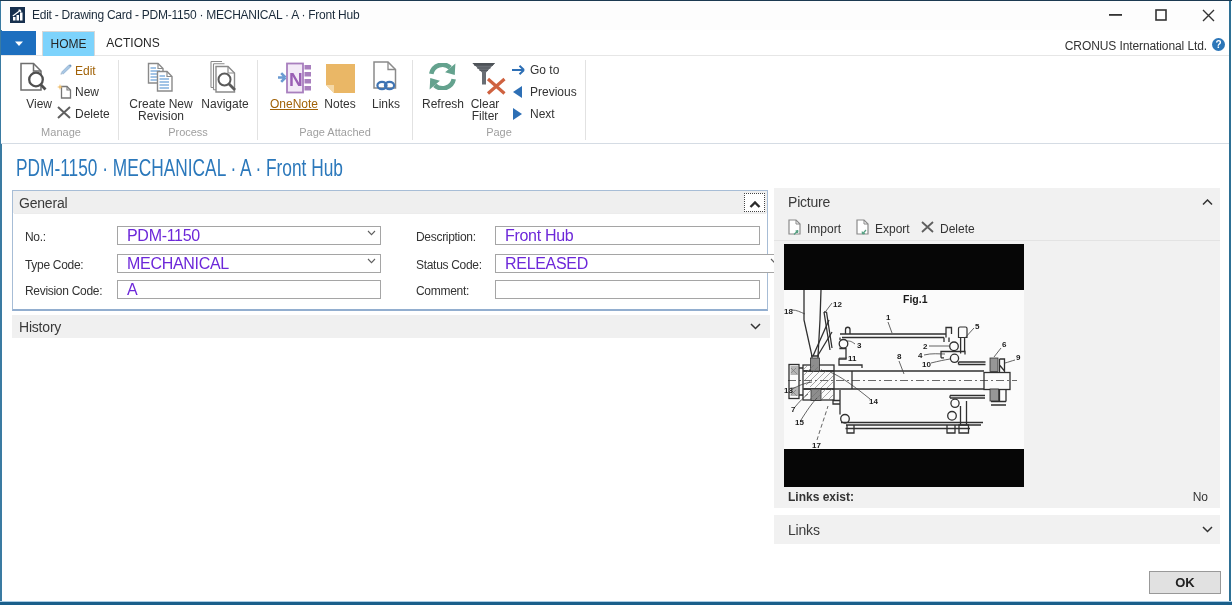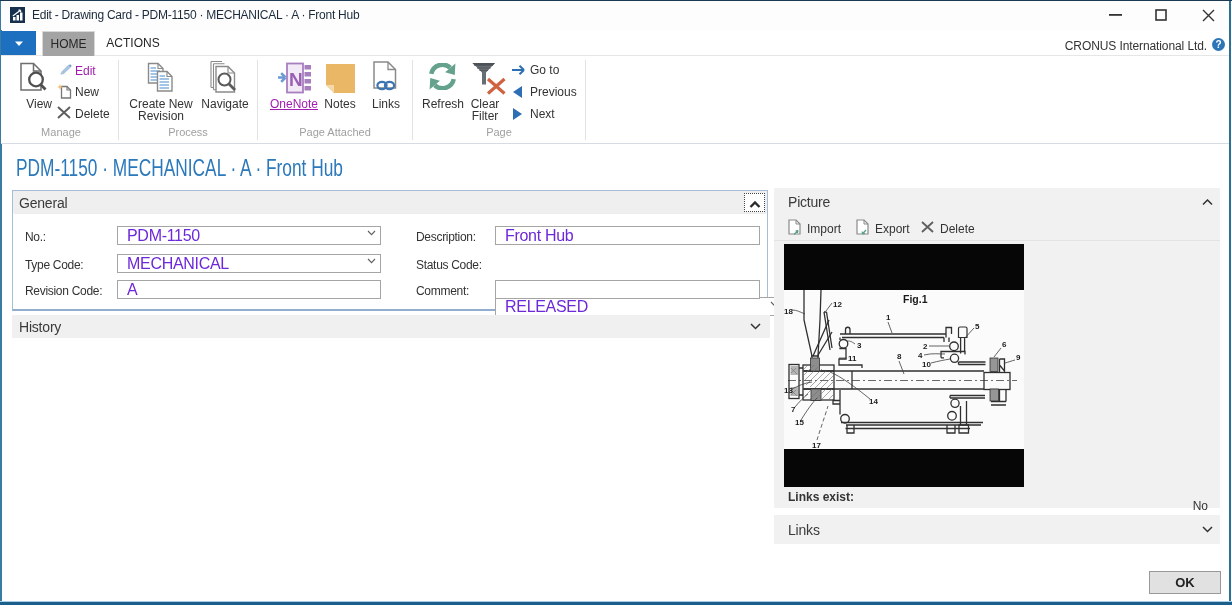--- a/index.html
+++ b/index.html
@@ -14,29 +14,29 @@
 #b-bottom { left:0; top:601px; width:1232px; height:4px; background:#1a5f8b; border-top:1px solid #a9cce4; box-sizing:content-box; }
 
 #titlebar { left:1px; top:1px; width:1228px; height:29px; background:#fdfdfd; }
 #appicon { left:10px; top:7px; width:15px; height:16px; }
 #title { left:32px; top:8px; font-size:12px; letter-spacing:-0.25px; color:#1a2a3a; white-space:nowrap; }
 
 #appbtn { left:1px; top:31px; width:35px; height:24px; background:#1d6fbf; }
 #appbtn svg { position:absolute; left:11px; top:8px; }
 #tabline { left:1px; top:55px; width:1228px; height:1px; background:#e6e6e6; }
 .tab { top:31px; height:25px; font-size:12px; color:#262626; line-height:25px; text-align:center; }
-#tab-home { left:42px; width:53px; background:#a3a3a3; border:1px solid #d8d8d8; border-bottom:none; z-index:3; }
+#tab-home { left:42px; width:53px; background:#7dd3fc; border:1px solid #d8d8d8; border-bottom:none; z-index:3; }
 #tab-actions { left:99px; width:68px; }
 
 #ribbon { left:1px; top:56px; width:1228px; height:88px; background:#fff; border-bottom:1px solid #d5dce4; }
 .gsep { top:4px; width:1px; height:80px; background:#e2e2e2; position:absolute; }
 .glabel { top:70px; position:absolute; text-align:center; font-size:11px; color:#9f9f9f; }
 .biglabel { position:absolute; text-align:center; font-size:12px; color:#333; line-height:12px; }
 .smalllabel { position:absolute; font-size:12px; color:#333; }
-.gray { color:#a21caf; }
+.gray { color:#a16207; }
 
 #pagetitle { left:16px; top:154px; font-size:24px; color:#2b78bb; transform:scaleX(0.721); transform-origin:0 0; white-space:nowrap; }
 #generalbox { left:12px; top:190px; width:756px; height:121px; border:1px solid #a7bdd6; border-bottom:2px solid #92aecf; background:#fff; }
 .secheader { font-size:14px; color:#3a3a3a; letter-spacing:-0.2px; }
 #collapsebtn { left:731px; top:2px; width:21px; height:19px; border:1px dotted #444; background:#fff; text-align:center; }
 .field-label { position:absolute; font-size:12px; letter-spacing:-0.3px; color:#333; }
 .input { position:absolute; height:19px; line-height:17px; border:1px solid #a5a5a5; background:#fff; font-size:16px; letter-spacing:-0.3px; color:#6d28d9; line-height:17px; padding-left:9px; }
 .ddarrow { position:absolute; right:4px; top:3px; }
 #historybar { left:12px; top:315px; width:758px; height:23px; background:#f0f0f0; }
 
@@ -228,21 +228,21 @@
     <svg class="ddarrow" width="9" height="6" viewBox="0 0 9 6">
         <path d="M1 1 L4.5 4.6 L8 1" stroke="#5f5f5f" stroke-width="1.1" fill="none"></path>
       </svg>
   </div>
   <div class="field-label" style="left:12px; top:93px;">Revision Code:</div>
   <div class="input" style="left:104px; top:89px; width:264px;">A</div>
 
   <div class="field-label" style="left:403px; top:39px;">Description:</div>
   <div class="input" style="left:482px; top:35px; width:265px;">Front Hub</div>
   <div class="field-label" style="left:403px; top:67px;">Status Code:</div>
-  <div class="input" style="left:482px; top:63px; width:289px;margin-top:43px;">RELEASED
+  <div class="input" style="left:482px; top:63px; width:289px;">RELEASED
     <svg class="ddarrow" width="9" height="6" viewBox="0 0 9 6">
         <path d="M1 1 L4.5 4.6 L8 1" stroke="#5f5f5f" stroke-width="1.1" fill="none"></path>
       </svg>
   </div>
   <div class="field-label" style="left:403px; top:93px;">Comment:</div>
   <div class="input" style="left:482px; top:89px; width:265px;"></div>
 </div>
 
 <div class="abs" id="historybar">
   <div class="secheader abs" style="left:7px; top:4px;">History</div>
@@ -269,21 +269,21 @@
     <path d="M10 11 L6.5 15 M6.5 15 L6.2 12.5 M6.5 15 L9 14.5" stroke="#57a183" stroke-width="1.2" fill="none"></path>
   </svg>
   <div class="abs lbl" style="left:101px; top:34px; color:#333;">Export</div>
   <svg class="abs" style="left:147px; top:33px;" width="13" height="12" viewBox="0 0 13 12">
     <path d="M1 1 L12 11 M12 1 L1 11" stroke="#5f5f5f" stroke-width="1.8"></path>
   </svg>
   <div class="abs lbl" style="left:166px; top:34px; color:#333;">Delete</div>
   <div class="abs" style="left:0; top:52px; width:446px; height:1px; background:#e3e3e3;"></div>
 
   <div class="abs lbl" style="left:14px; top:302px; color:#333;font-weight:bold;">Links exist:</div>
-  <div class="abs lbl" style="left:404px; top:302px; width:30px; text-align:right; color:#333;margin-top:9px;">No</div>
+  <div class="abs lbl" style="left:404px; top:302px; width:30px; text-align:right; color:#333;">No</div>
 </div>
 
 <svg class="abs" style="left:784px; top:244px;" width="240" height="243" viewBox="0 0 240 243">
   <rect x="0" y="0" width="240" height="243" fill="#fbfbfb"></rect>
   <rect x="0" y="0" width="240" height="46" fill="#060606"></rect>
   <rect x="0" y="205" width="240" height="38" fill="#060606"></rect>
   <text x="119" y="59" font-size="10.5" font-weight="bold" fill="#1a1a1a" font-family="Liberation Sans">Fig.1</text>
 
   <path d="M4 136.5 H233" stroke="#6a6a6a" stroke-width="1" fill="none" stroke-dasharray="8 3 2 3"></path>
   <g stroke="#303030" stroke-width="1.3" fill="none">

